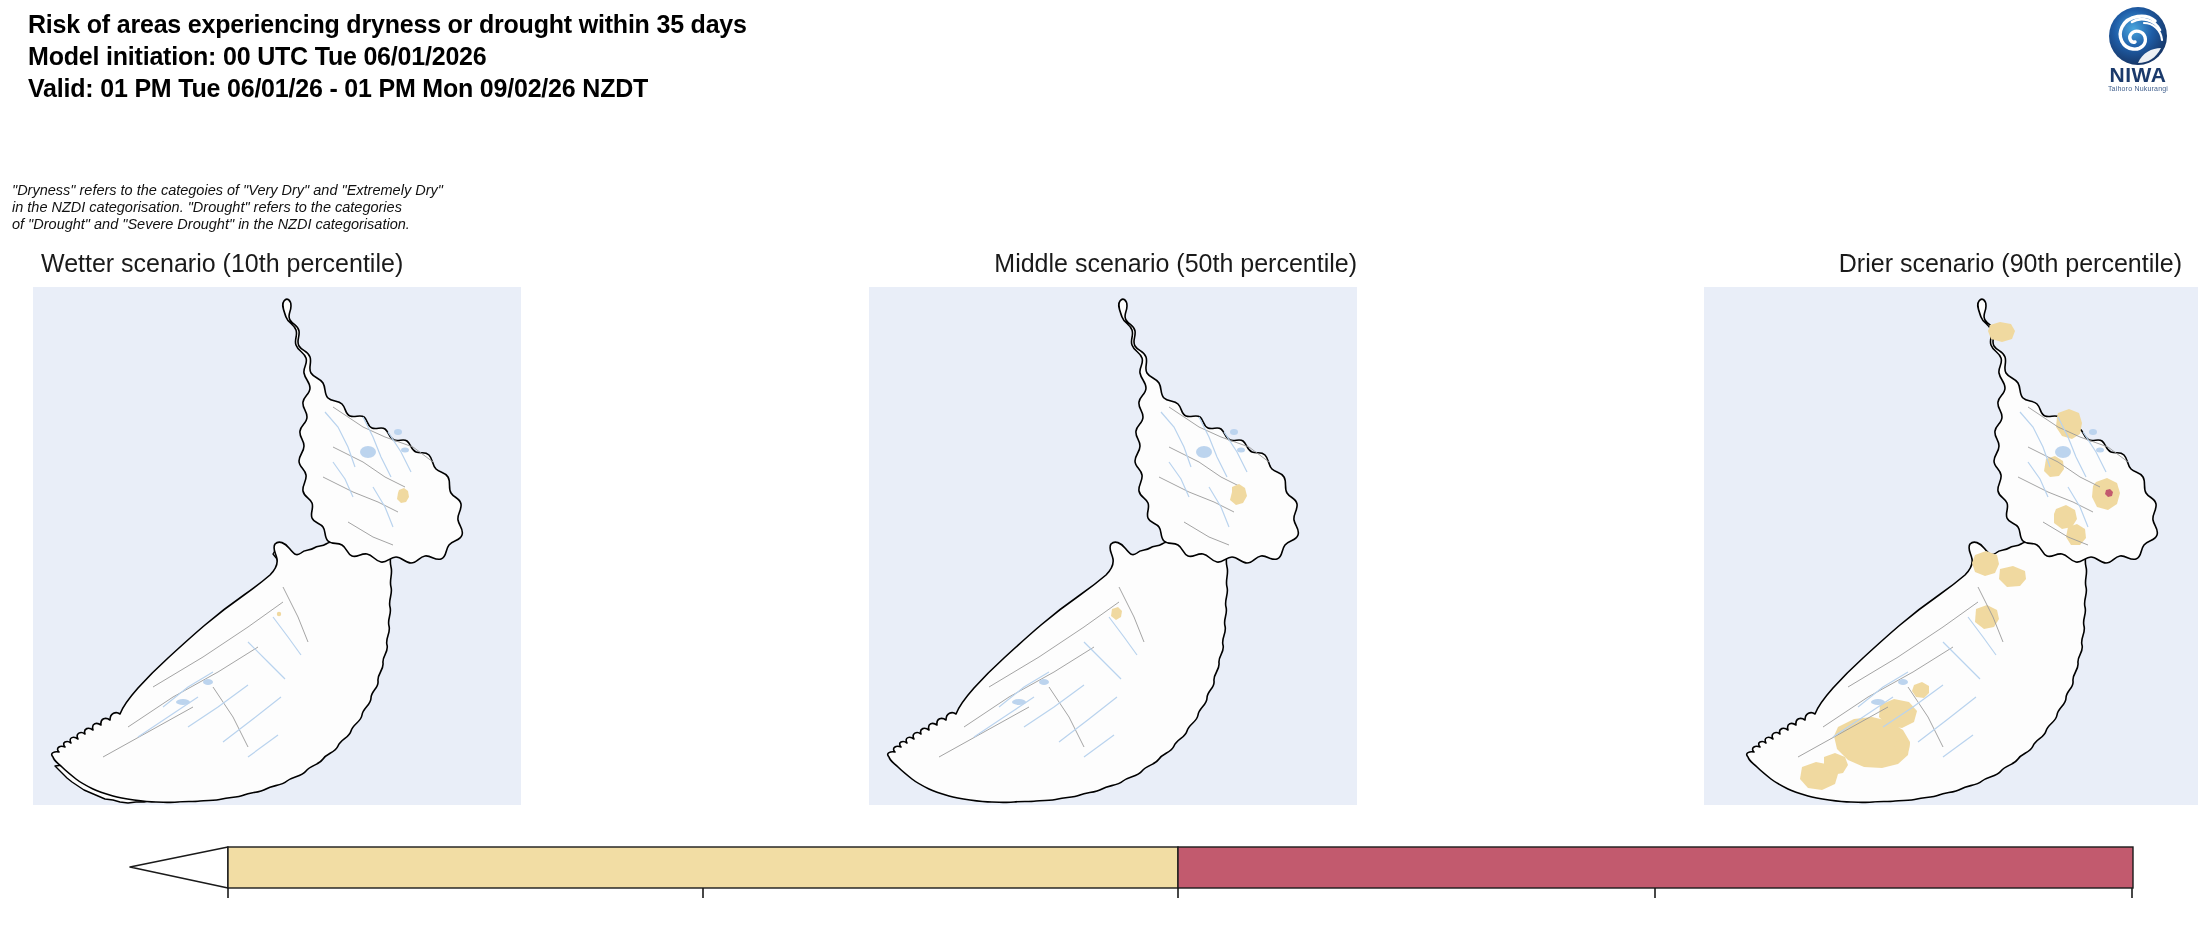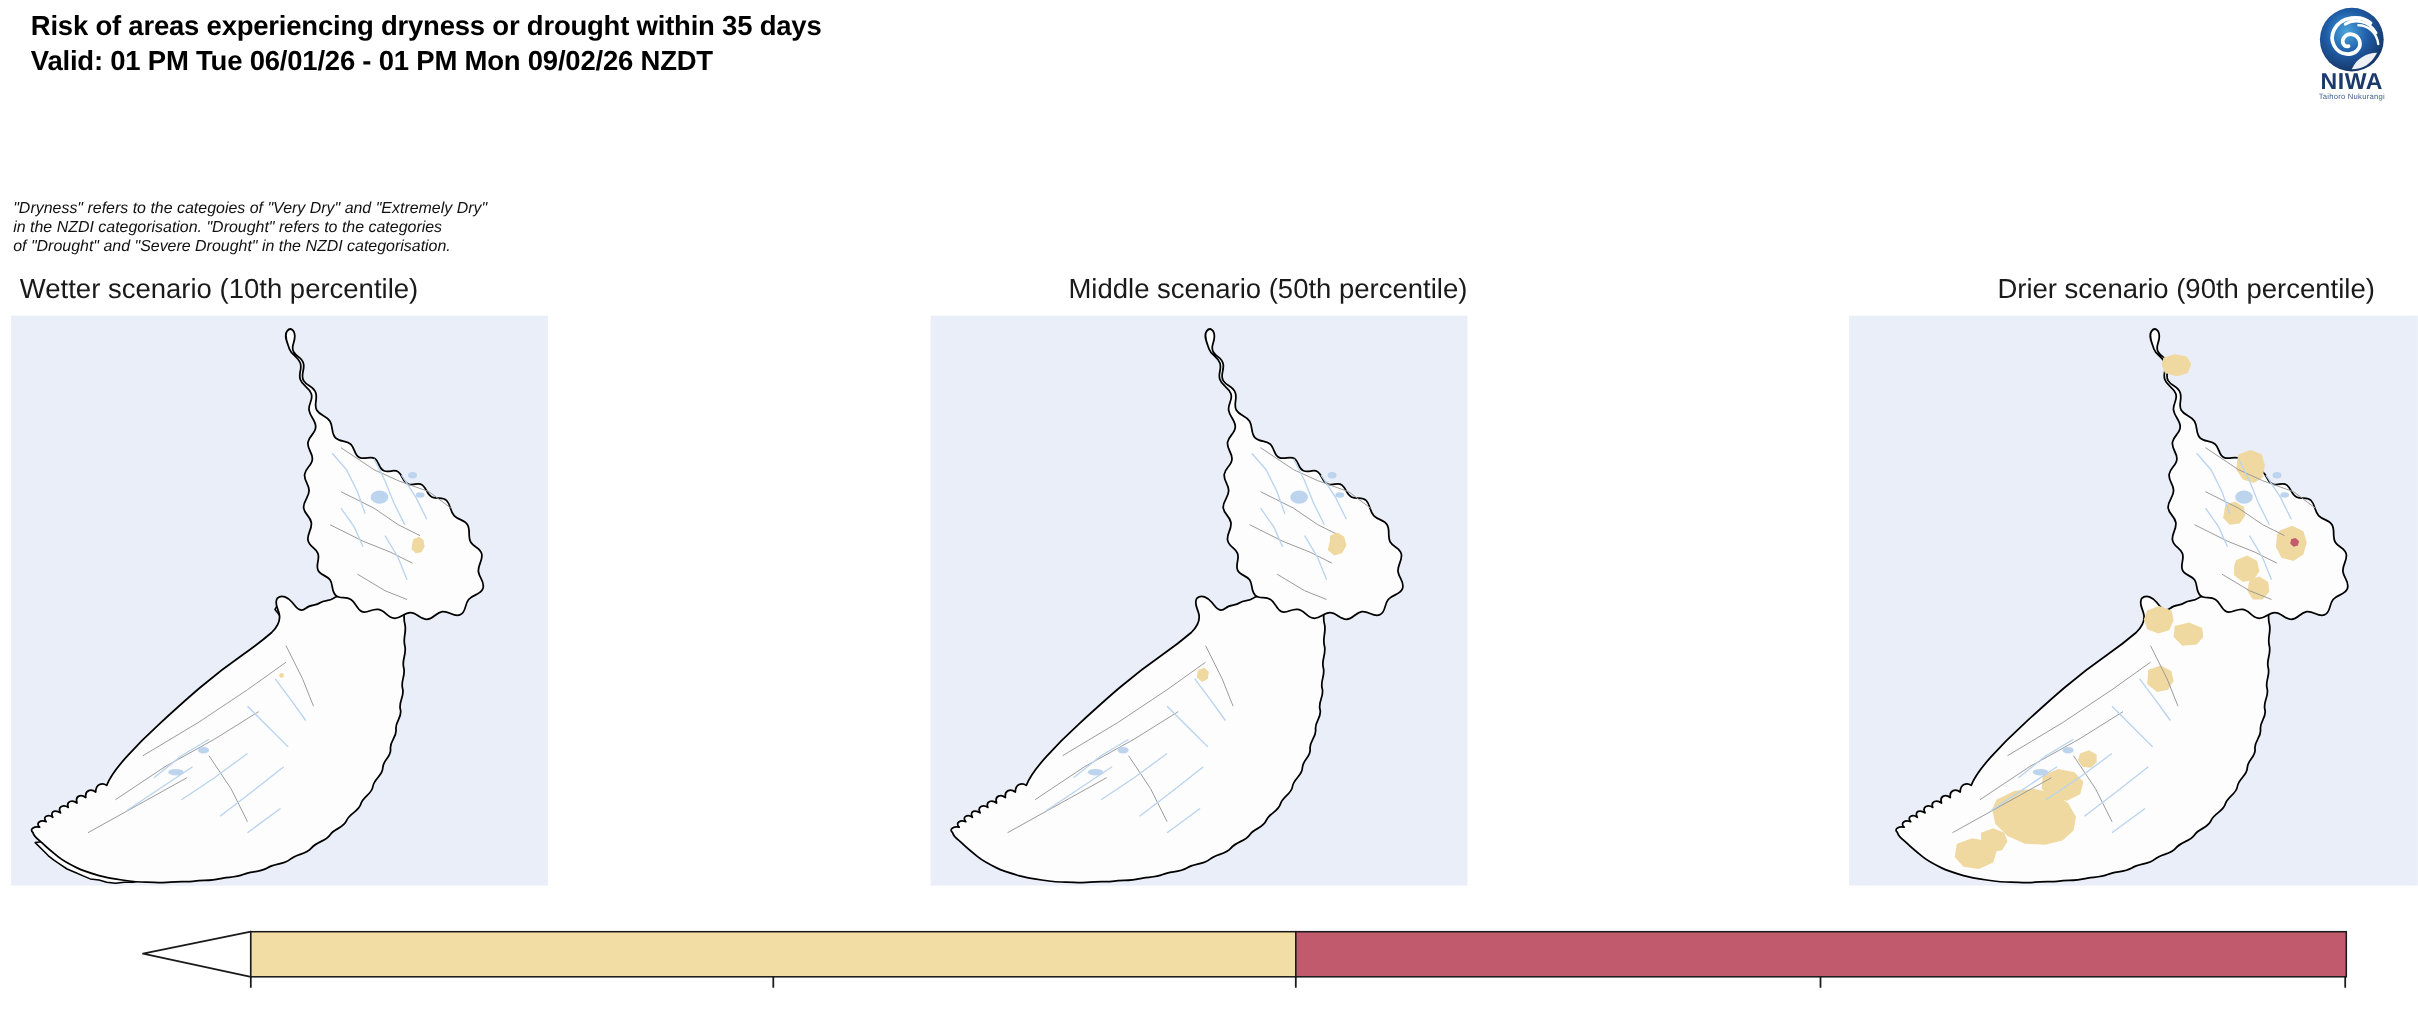--- a/index.html
+++ b/index.html
@@ -89,20 +89,21 @@
     color: #111;
     white-space: nowrap;
   }
 
   
   .panel {
     position: absolute;
     top: 287px;
     width: 488px;
     height: 518px;
+    margin-left: 23px;
   }
   .panel.p0 { left: 10px; }
   .panel.p1 { left: 846px; }
   .panel.p2 { left: 1681px; padding-left: 48px; }
 
   .panel-title {
     position: absolute;
     top: -39px;
     left: 0;
     width: 488px;
@@ -132,20 +133,21 @@
     width: 2198px;
     height: 92px;
   }
   #cb-svg { position: absolute; left: 0; top: 0; }
 </style>
 </head>
 <body>
 
 <div id="header-block">
   <div class="hline">Risk of areas experiencing dryness or drought within 35 days</div>
+  <div class="hline">Model initiation: 00 UTC Tue 06/01/2026</div>
   <div class="hline">Valid: 01 PM Tue 06/01/26 - 01 PM Mon 09/02/26 NZDT</div>
 </div>
 
 <div id="niwa-logo">
   <div class="mark">
     <svg viewBox="0 0 60 60" xmlns="http://www.w3.org/2000/svg">
       <defs>
         <radialGradient id="korugrad" cx="42%" cy="38%" r="72%">
           <stop offset="0%" stop-color="#4aa6dd"></stop>
           <stop offset="45%" stop-color="#1f5ea8"></stop>

